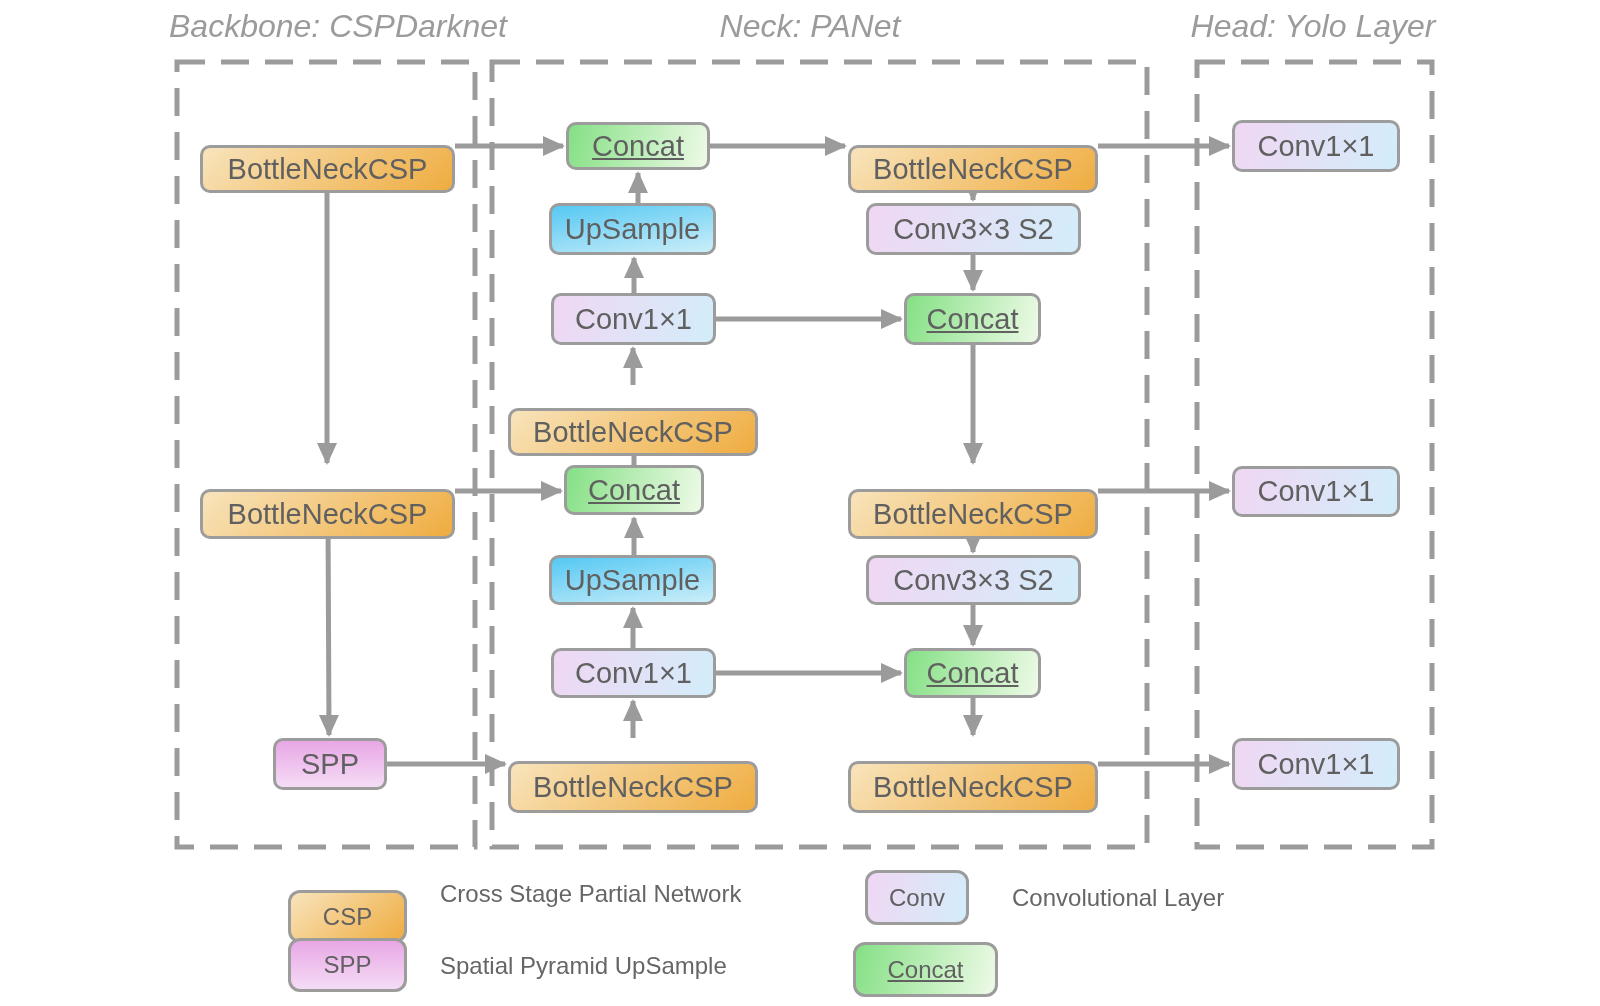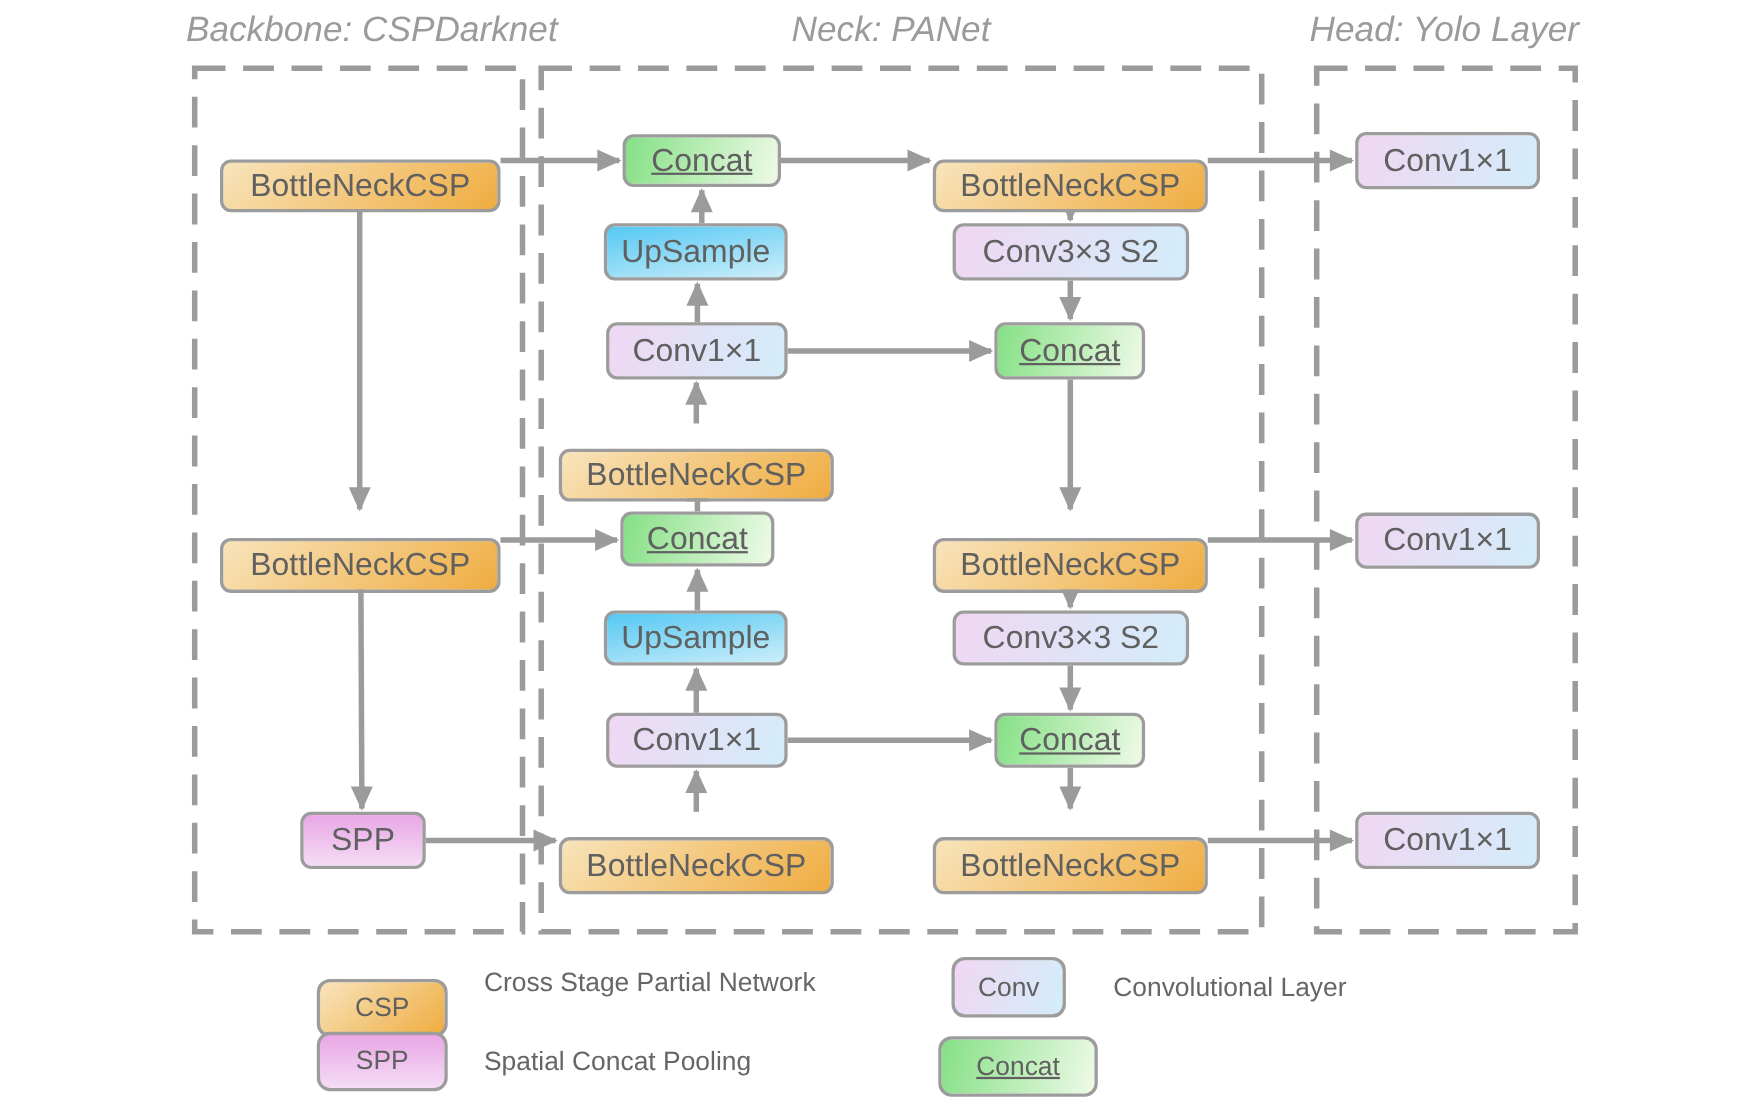--- a/index.html
+++ b/index.html
@@ -111,18 +111,18 @@
   <div class="node k-concat" style="left:904px;top:648px;width:137px;height:50px">Concat</div>
   <div class="node k-csp" style="left:848px;top:738px;width:250px;height:52px">BottleNeckCSP</div>
 
   <div class="node k-conv" style="left:1232px;top:120px;width:168px;height:52px">Conv1×1</div>
   <div class="node k-conv" style="left:1232px;top:466px;width:168px;height:51px">Conv1×1</div>
   <div class="node k-conv" style="left:1232px;top:738px;width:168px;height:52px">Conv1×1</div>
 
   <div class="legend-key k-csp" style="left:288px;top:867px;width:119px;height:53px">CSP</div>
   <div class="legend-desc" style="left:440px;top:894px">Cross Stage Partial Network</div>
   <div class="legend-key k-spp" style="left:288px;top:938px;width:119px;height:54px">SPP</div>
-  <div class="legend-desc" style="left:440px;top:966px">Spatial Concat Pooling</div>
+  <div class="legend-desc" style="left:440px;top:966px">Spatial Pyramid UpSample</div>
   <div class="legend-key k-conv" style="left:865px;top:870px;width:104px;height:55px">Conv</div>
   <div class="legend-desc" style="left:1012px;top:898px">Convolutional Layer</div>
   <div class="legend-key k-concat" style="left:853px;top:942px;width:145px;height:55px">Concat</div>
 
 </div>
 
 </body></html>

